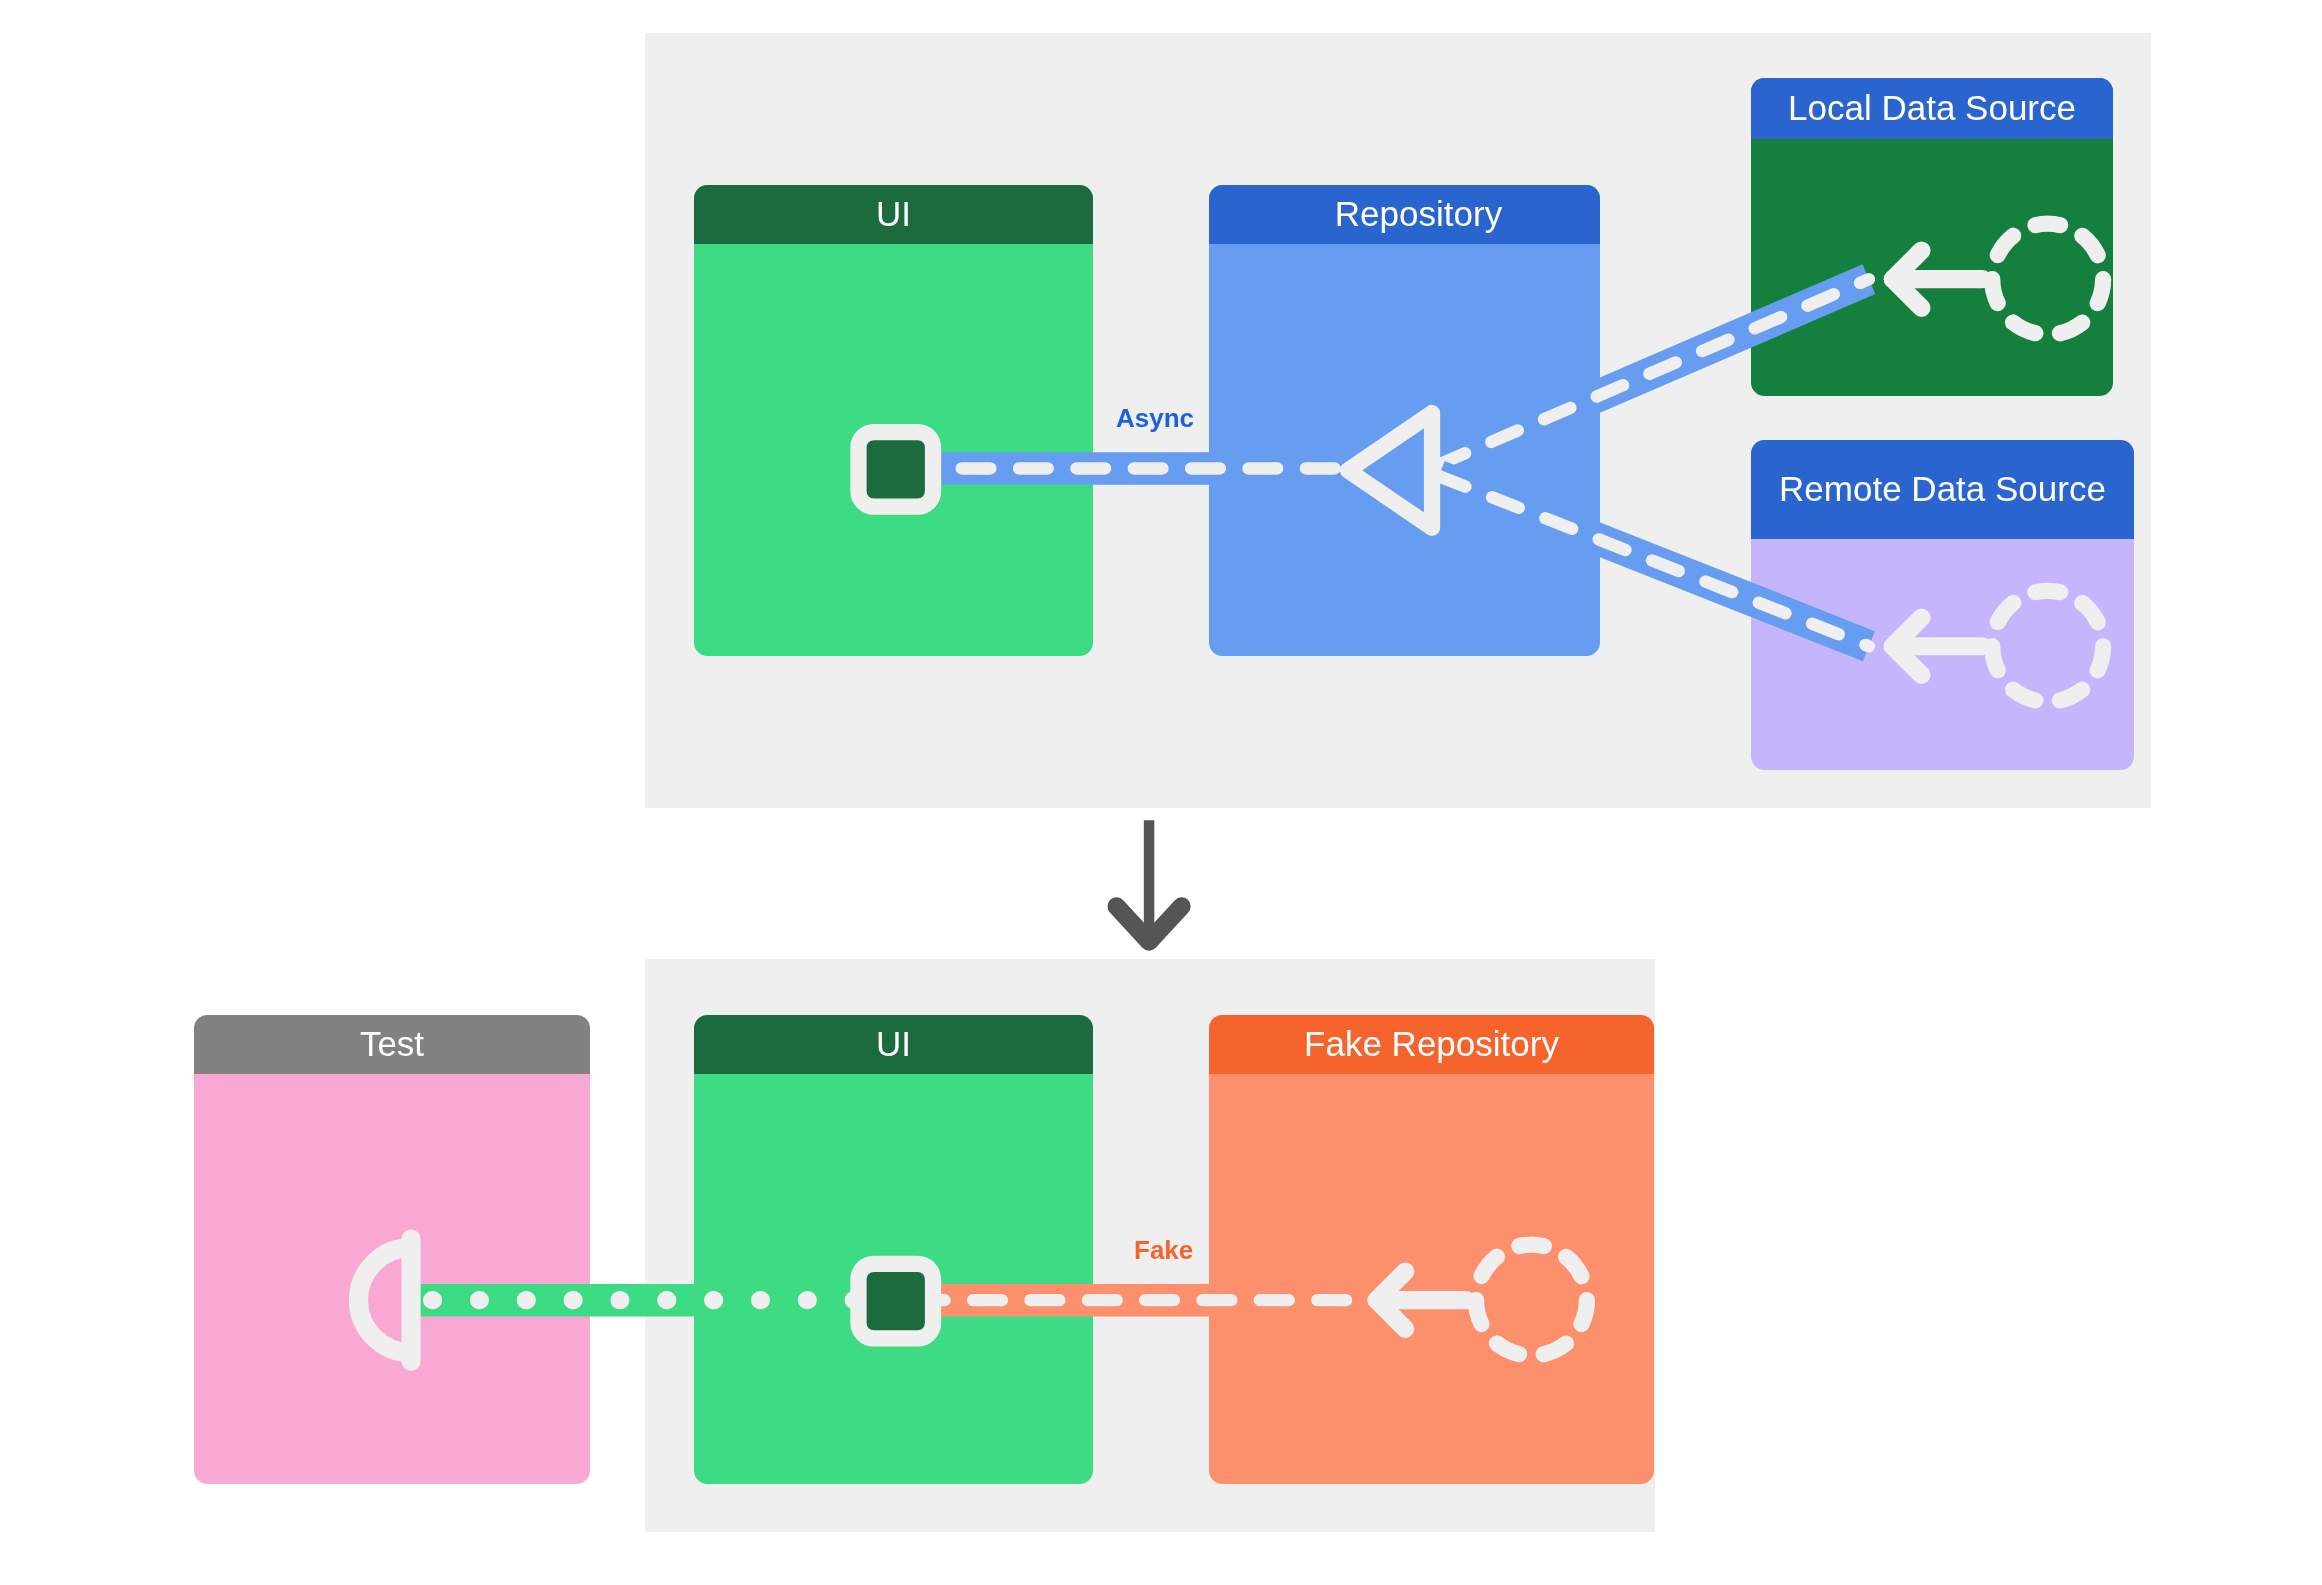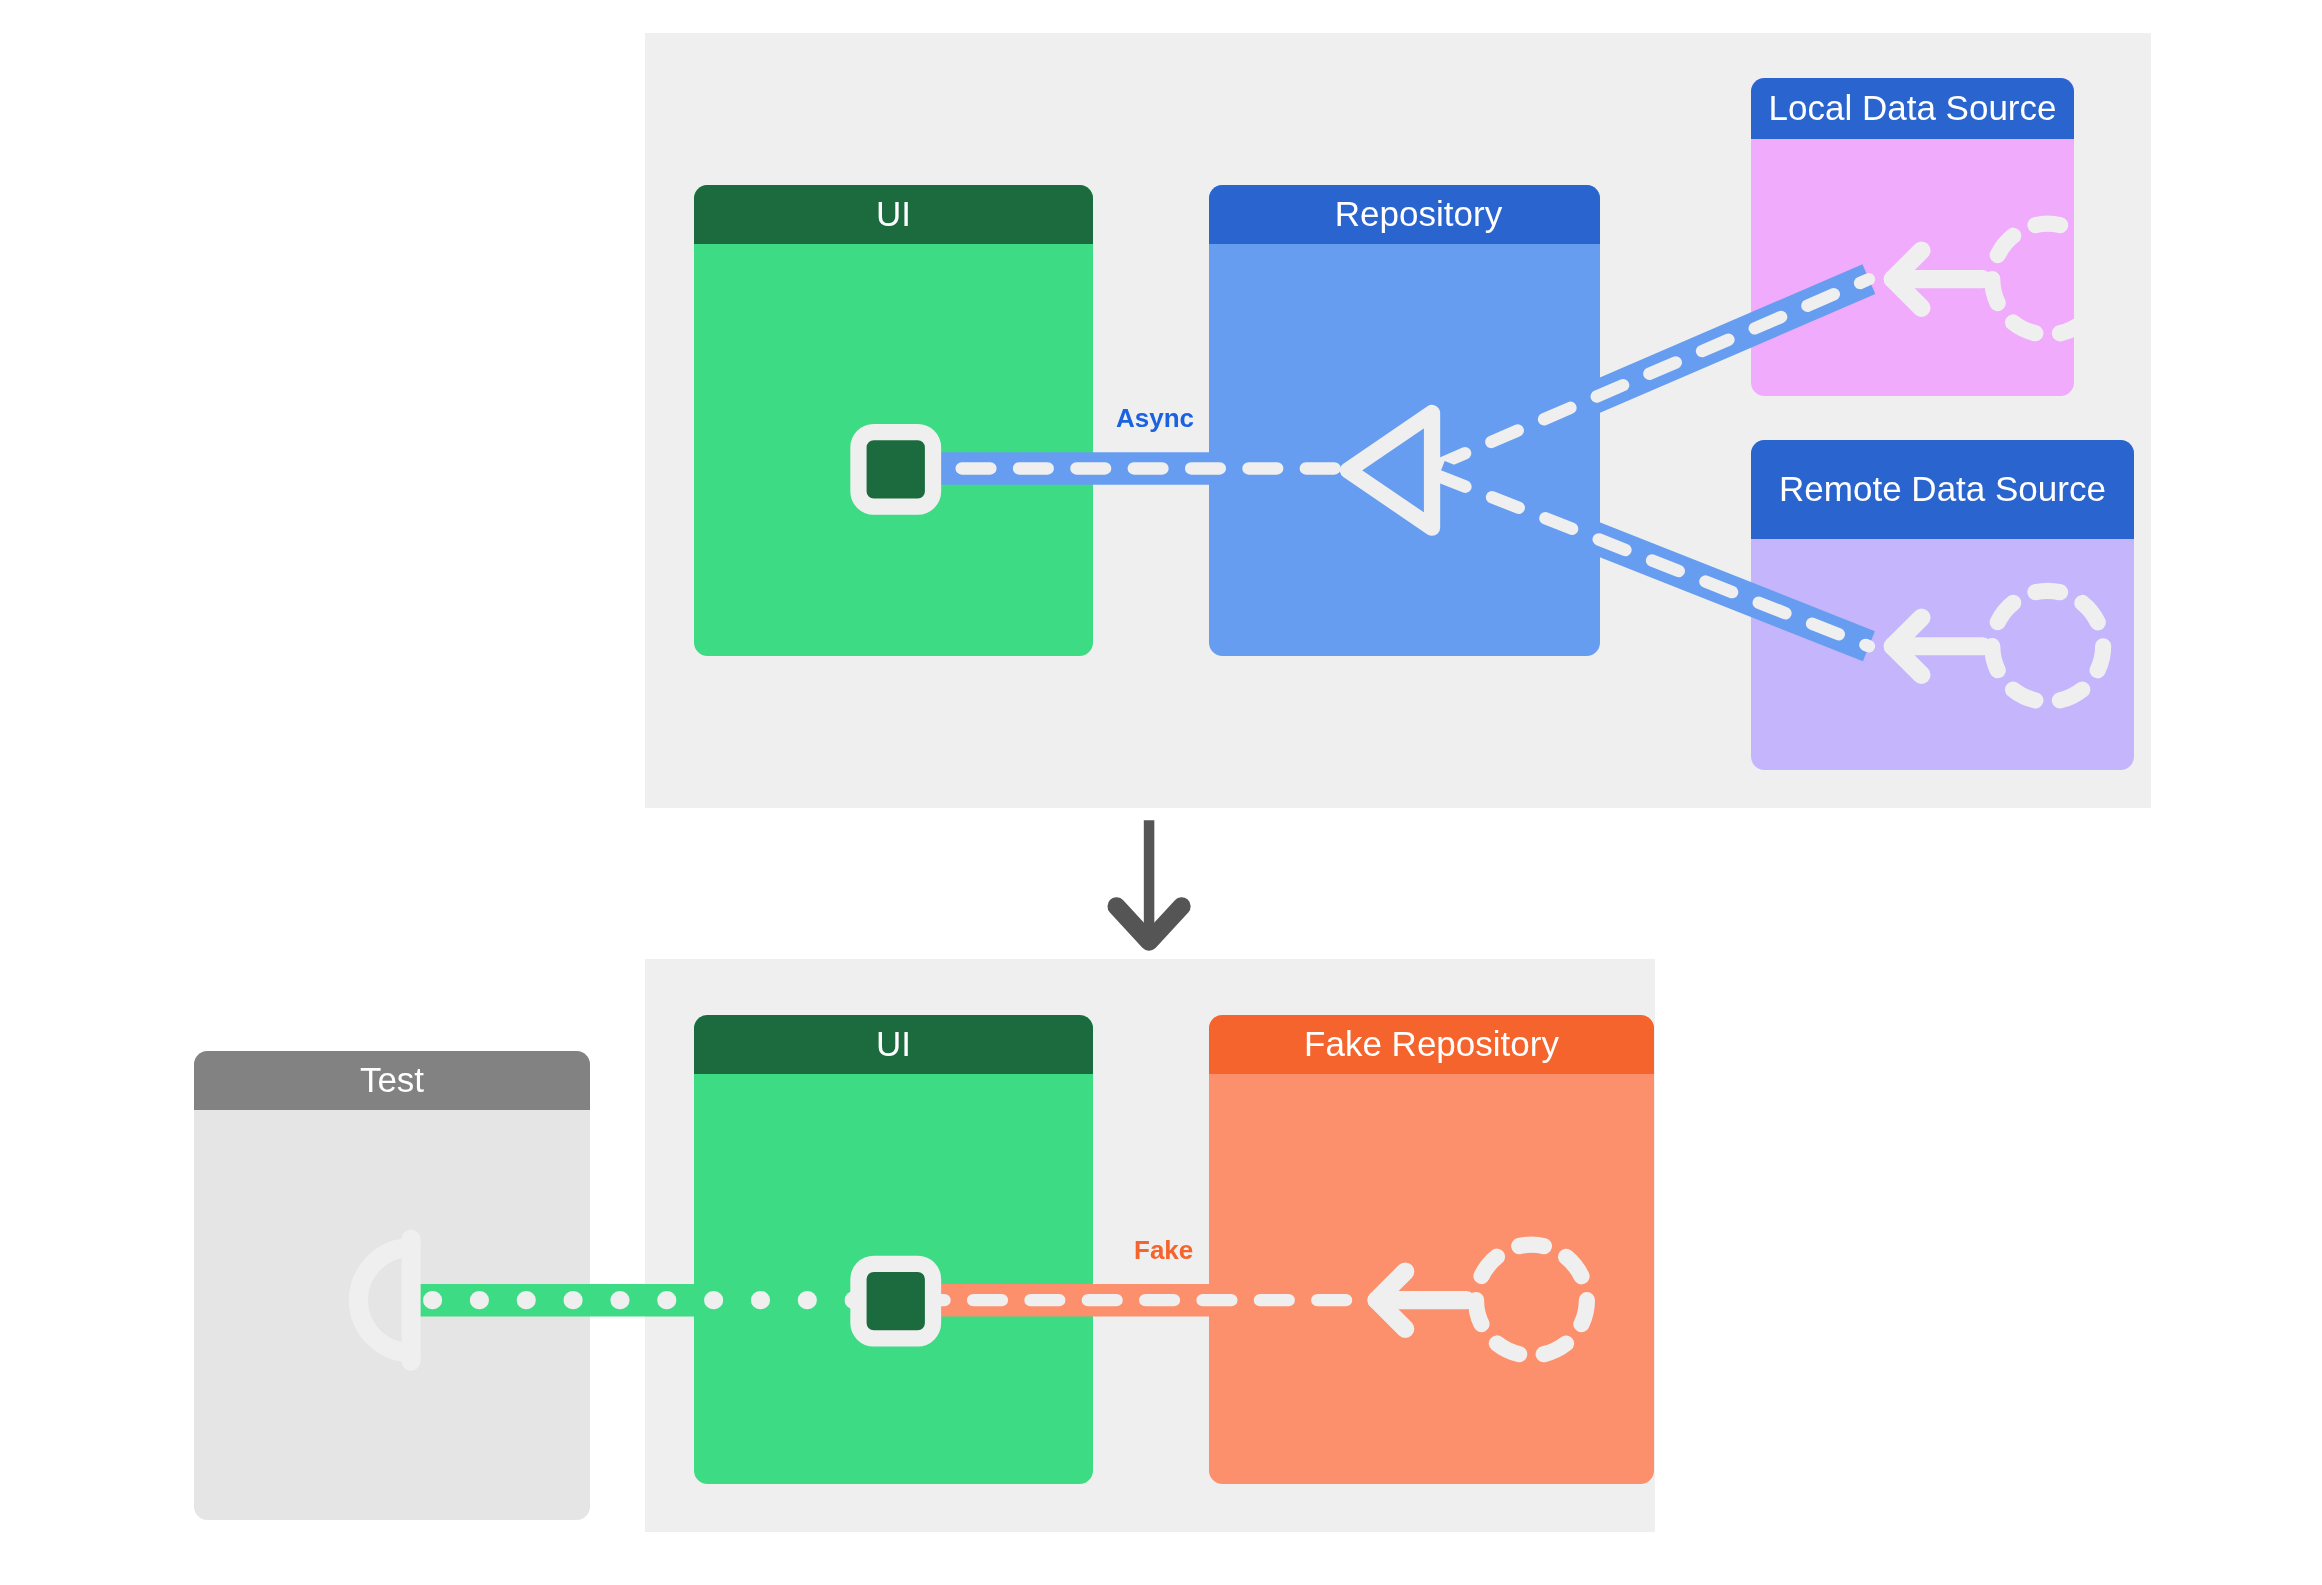--- a/index.html
+++ b/index.html
@@ -22,29 +22,29 @@
 <div class="panel" style="left:645px;top:959px;width:1010px;height:573px;"></div>
 
 <div class="card" style="left:694px;top:185px;width:399px;height:471px;background:#3ddc84;">
   <div class="hdr" style="height:59px;background:#1b6b3f;">UI</div>
 </div>
 
 <div class="card" style="left:1209px;top:185px;width:391px;height:471px;background:#679df0;">
   <div class="hdr" style="height:59px;background:#2a65cf;padding-left:28px;">Repository</div>
 </div>
 
-<div class="card" style="left:1751px;top:78px;width:323px;height:318px;background:#f0abfc;">
+<div class="card" style="left:1751px;top:78px;width:362px;height:318px;background:#15803d;">
   <div class="hdr" style="height:61px;background:#2a65cf;">Local Data Source</div>
 </div>
 
 <div class="card" style="left:1751px;top:440px;width:383px;height:330px;background:#c4b5fd;">
   <div class="hdr" style="height:99px;background:#2a65cf;padding:0 23px;">Remote Data Source</div>
 </div>
 
-<div class="card" style="left:194px;top:1015px;width:396px;height:469px;background:#e5e5e5;margin-top:36px;">
+<div class="card" style="left:194px;top:1015px;width:396px;height:469px;background:#f9a8d4;">
   <div class="hdr" style="height:59px;background:#828282;">Test</div>
 </div>
 
 <div class="card" style="left:694px;top:1015px;width:399px;height:469px;background:#3ddc84;">
   <div class="hdr" style="height:59px;background:#1b6b3f;">UI</div>
 </div>
 
 <div class="card" style="left:1209px;top:1015px;width:409px;height:469px;background:#fc8f6c;padding-left:36px;">
   <div class="hdr" style="height:59px;background:#f4642c;">Fake Repository</div>
 </div>

